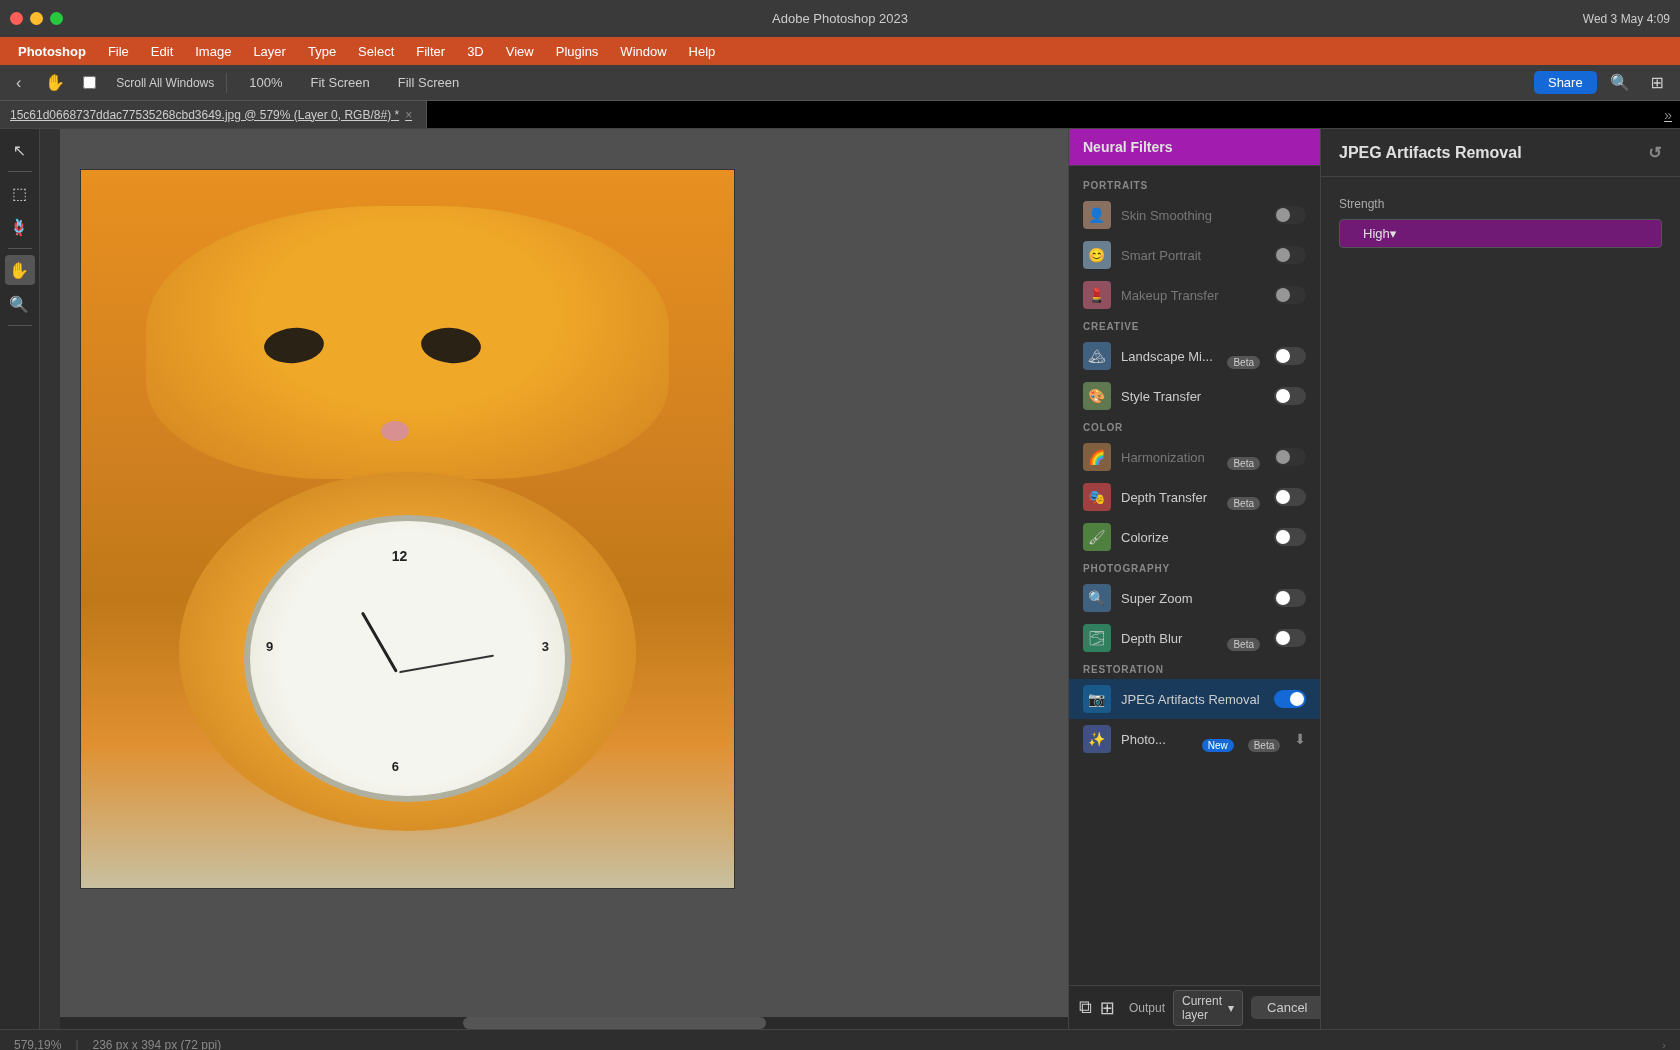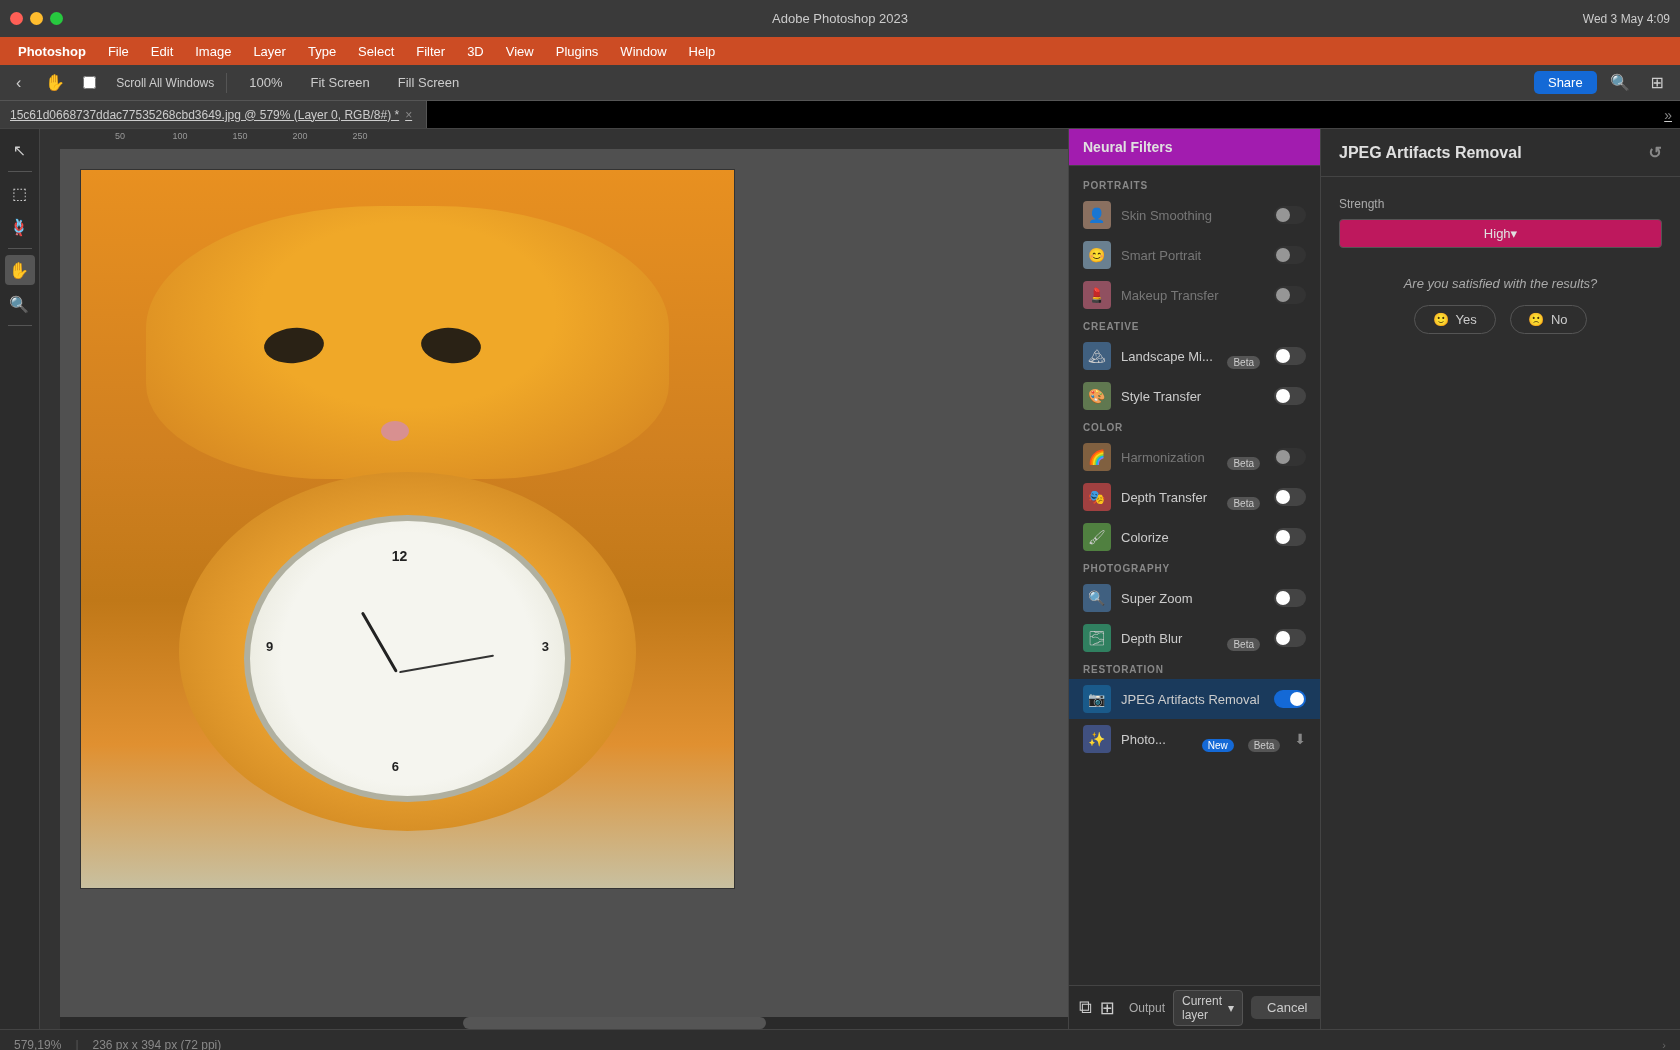--- a/index.html
+++ b/index.html
@@ -357,29 +357,29 @@
       flex: 1;
       padding: 20px 18px;
     }
     .field-label {
       font-size: 12px;
       color: #aaa;
       margin-bottom: 8px;
     }
     .select-field {
       width: 100%;
-      background: #be185d;
+      background: #701a75;
       border: 1px solid #555;
       border-radius: 4px;
       color: #e0e0e0;
-      padding: 6px 2px;
-      font-size: 13px;
-      display: flex;
-      align-items: center;
-      justify-content: center;
+      padding: 6px 23px;
+      font-size: 13px;
+      display: flex;
+      align-items: center;
+      justify-content: flex-start;
       cursor: pointer;
     }
     .satisfied-section {
       margin-top: 28px;
       text-align: center;
     }
     .satisfied-text {
       font-size: 13px;
       color: #aaa;
       font-style: italic;
@@ -546,27 +546,20 @@
     <button class="tool-btn">⬚</button>
     <button class="tool-btn">🪢</button>
     <div class="tool-sep"></div>
     <button class="tool-btn active">✋</button>
     <button class="tool-btn">🔍</button>
     <div class="tool-sep"></div>
   </div>
 
   <div class="canvas-area">
     <div class="ruler-corner"></div>
-    <div class="ruler-h">
-      <span class="ruler-label-h" style="left:60px">50</span>
-      <span class="ruler-label-h" style="left:120px">100</span>
-      <span class="ruler-label-h" style="left:180px">150</span>
-      <span class="ruler-label-h" style="left:240px">200</span>
-      <span class="ruler-label-h" style="left:300px">250</span>
-    </div>
     <div class="ruler-v"></div>
     <div class="canvas-viewport">
 
       <div class="canvas-image">
 
         <div style="position:absolute;top:0;left:0;right:0;bottom:0;background:linear-gradient(180deg,#e89020 0%,#d08020 40%,#c07818 60%,#e09030 80%,#c8c0a0 100%);"></div>
 
         <div style="position:absolute;top:5%;left:10%;width:80%;height:38%;background:radial-gradient(ellipse at 50% 40%,#f0a828 40%,#d08020 100%);border-radius:45% 45% 35% 35%;"></div>
 
         <div style="position:absolute;top:22%;left:28%;width:60px;height:35px;background:#2a2215;border-radius:50%;transform:rotate(-5deg);"></div>
@@ -692,33 +685,20 @@
     <div class="detail-panel-header">
       <span>JPEG Artifacts Removal</span>
       <span style="font-size:16px;color:#888;cursor:pointer;">↺</span>
     </div>
     <div class="detail-panel-body">
       <div class="field-label">Strength</div>
       <div class="select-field">
         <span>High</span>
         <span>▾</span>
       </div>
-      <div class="satisfied-section">
-        <div class="satisfied-text">Are you satisfied with the results?</div>
-        <div class="satisfaction-btns">
-          <button class="sat-btn">
-            <span>🙂</span>
-            <span>Yes</span>
-          </button>
-          <button class="sat-btn">
-            <span>🙁</span>
-            <span>No</span>
-          </button>
-        </div>
-      </div>
     </div>
   </div>
 
 </div>
 
 <div class="bottom-bar">
   <span>579,19%</span>
   <span style="color:#555;">|</span>
   <span>236 px x 394 px (72 ppi)</span>
   <div class="bottom-bar-right">

